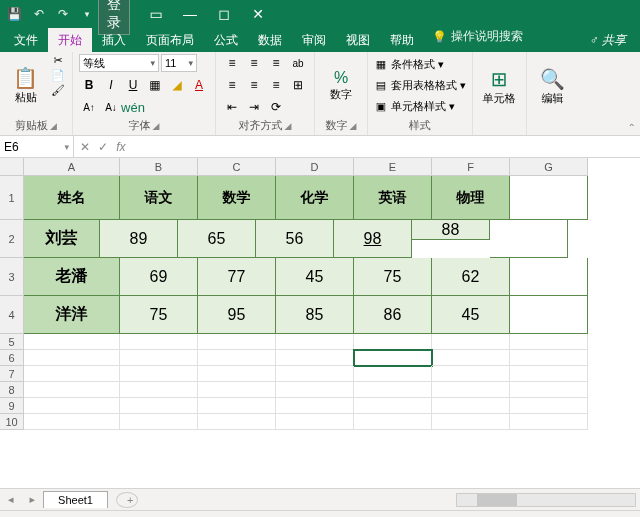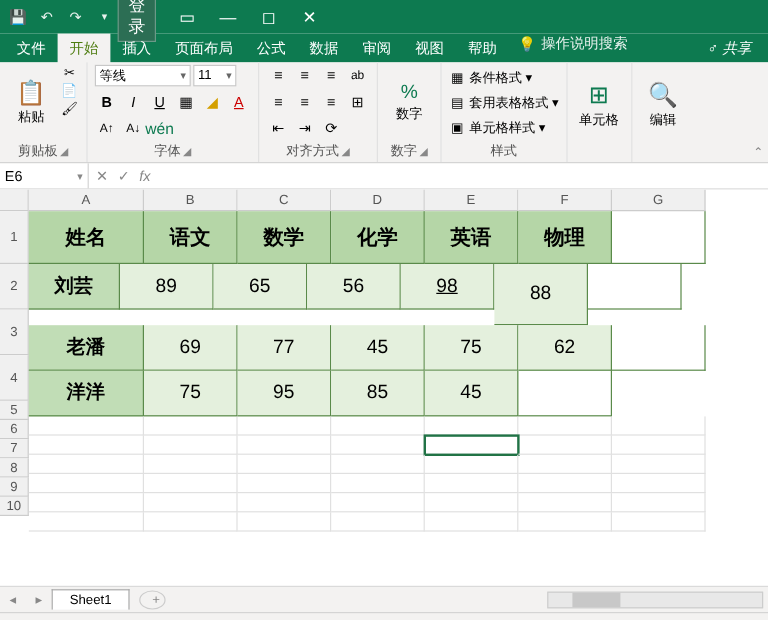--- a/index.html
+++ b/index.html
@@ -8,21 +8,21 @@
 .titlebar { background: #0d7a50; height: 28px; display: flex; align-items: center; color: #fff; padding: 0 4px; }
 .titlebar .qat { display: flex; gap: 2px; align-items: center; }
 .titlebar .qat span { width: 22px; text-align: center; opacity: .9; }
 .titlebar .title { flex: 1; text-align: center; font-size: 12px; }
 .titlebar .wbtns { display: flex; gap: 2px; align-items: center; }
 .titlebar .login { background: #2c6e54; padding: 2px 8px; border: 1px solid rgba(255,255,255,.3); font-size: 11px; margin-right: 8px; }
 .titlebar .wbtns span { width: 32px; text-align: center; font-size: 14px; }
 
 .ribbon-tabs { background: #0d7a50; height: 24px; display: flex; align-items: flex-start; color: #fff; padding: 0 4px; }
 .ribbon-tabs .tab { padding: 4px 10px; font-size: 12px; cursor: pointer; }
-.ribbon-tabs .tab.active { background: #f3f2f1; color: #4d7c0f; }
+.ribbon-tabs .tab.active { background: #f3f2f1; color: #a21caf; }
 .ribbon-tabs .tell { display: flex; align-items: center; gap: 4px; margin-left: 8px; opacity: .9; }
 .ribbon-tabs .share { margin-left: auto; padding: 4px 10px; font-style: italic; }
 
 .ribbon { background: #f3f2f1; border-bottom: 1px solid #d4d4d4; height: 84px; display: flex; }
 .group { border-right: 1px solid #e1e1e1; padding: 2px 6px 0 6px; display: flex; flex-direction: column; }
 .group .body { flex: 1; display: flex; gap: 4px; }
 .group .label { text-align: center; font-size: 11px; color: #555; padding: 2px 0; display: flex; justify-content: center; align-items: center; gap: 2px; }
 .corner { font-size: 9px; color: #888; }
 .vbtn { display: flex; flex-direction: column; align-items: center; justify-content: center; padding: 2px 4px; min-width: 40px; }
 .vbtn .ic { font-size: 20px; color: #0d7a50; }
@@ -45,21 +45,21 @@
 
 .sheet { position: relative; height: 330px; overflow: hidden; background: #fff; }
 .corner-sel { position: absolute; left: 0; top: 0; width: 24px; height: 18px; background: #f0f0f0; border-right: 1px solid #ccc; border-bottom: 1px solid #ccc; }
 .colhdrs { position: absolute; left: 24px; top: 0; height: 18px; display: flex; }
 .colhdrs div { background: #f0f0f0; border-right: 1px solid #ccc; border-bottom: 1px solid #ccc; text-align: center; font-size: 11px; line-height: 18px; color: #555; }
 .rowhdrs { position: absolute; left: 0; top: 18px; width: 24px; }
 .rowhdrs div { background: #f0f0f0; border-bottom: 1px solid #ccc; border-right: 1px solid #ccc; text-align: center; font-size: 11px; color: #555; }
 .cells { position: absolute; left: 24px; top: 18px; }
 .crow { display: flex; }
 .cell { border-right: 1px solid #e0e0e0; border-bottom: 1px solid #e0e0e0; display: flex; align-items: center; justify-content: center; font-size: 16px; }
-.chdr { background: #b5d6a7; font-weight: bold; font-size: 17px; }
+.chdr { background: #b5d6a7; font-weight: bold; font-size: 14px; }
 .clbl { background: #c1ddb6; font-weight: bold; }
 .cval { background: #e4f0dd; }
 .tbord .cell { border-color: #5a8a4a; }
 .active-cell { outline: 2px solid #217346; outline-offset: -1px; }
 
 .tabs { height: 22px; background: #f3f2f1; border-top: 1px solid #d4d4d4; display: flex; align-items: center; font-size: 11px; }
 .tabs .nav { padding: 0 8px; color: #888; }
 .tabs .stab { background: #fff; border: 1px solid #aaa; border-bottom: none; padding: 2px 14px; margin-top: -1px; }
 .tabs .add { padding: 0 10px; color: #888; border: 1px solid #ccc; border-radius: 50%; width:16px; height:16px; line-height:14px; text-align:center; margin-left: 8px;}
 .tabs .hscroll { margin-left: auto; width: 180px; height: 14px; background: #e8e8e8; border: 1px solid #ccc; margin-right: 4px; position: relative; }
@@ -282,37 +282,38 @@
         <div class="cell chdr" style="width: 78px; height: 44px;">英语</div>
         <div class="cell chdr" style="width: 78px; height: 44px;">物理</div>
         <div class="cell" style="width: 78px; height: 44px;"></div>
       </div>
       <div class="crow tbord">
         <div class="cell clbl" style="width: 76px; height: 38px;">刘芸</div>
         <div class="cell cval" style="width: 78px; height: 38px;">89</div>
         <div class="cell cval" style="width: 78px; height: 38px;">65</div>
         <div class="cell cval" style="width: 78px; height: 38px;">56</div>
         <div class="cell cval" style="width: 78px; height: 38px; text-decoration: underline;">98</div>
-        <div class="cell cval" style="width: 78px; height: 51px;">88</div>
+        <div class="cell cval" style="width: 78px; height: 20px;">88</div>
         <div class="cell" style="width: 78px; height: 38px;"></div>
       </div>
       <div class="crow tbord">
         <div class="cell clbl" style="width: 96px; height: 38px;">老潘</div>
         <div class="cell cval" style="width: 78px; height: 38px;">69</div>
         <div class="cell cval" style="width: 78px; height: 38px;">77</div>
         <div class="cell cval" style="width: 78px; height: 38px;">45</div>
         <div class="cell cval" style="width: 78px; height: 38px;">75</div>
         <div class="cell cval" style="width: 78px; height: 38px;">62</div>
         <div class="cell" style="width: 78px; height: 38px;"></div>
       </div>
       <div class="crow tbord">
         <div class="cell clbl" style="width: 96px; height: 38px;">洋洋</div>
         <div class="cell cval" style="width: 78px; height: 38px;">75</div>
         <div class="cell cval" style="width: 78px; height: 38px;">95</div>
         <div class="cell cval" style="width: 78px; height: 38px;">85</div>
+        <div class="cell cval" style="width: 78px; height: 38px;">86</div>
         <div class="cell cval" style="width: 78px; height: 38px;">45</div>
         <div class="cell" style="width: 78px; height: 38px;"></div>
       </div>
       <div class="crow">
         <div class="cell" style="width: 96px; height: 16px;"></div>
         <div class="cell" style="width: 78px; height: 16px;"></div>
         <div class="cell" style="width: 78px; height: 16px;"></div>
         <div class="cell" style="width: 78px; height: 16px;"></div>
         <div class="cell" style="width: 78px; height: 16px;"></div>
         <div class="cell" style="width: 78px; height: 16px;"></div>

